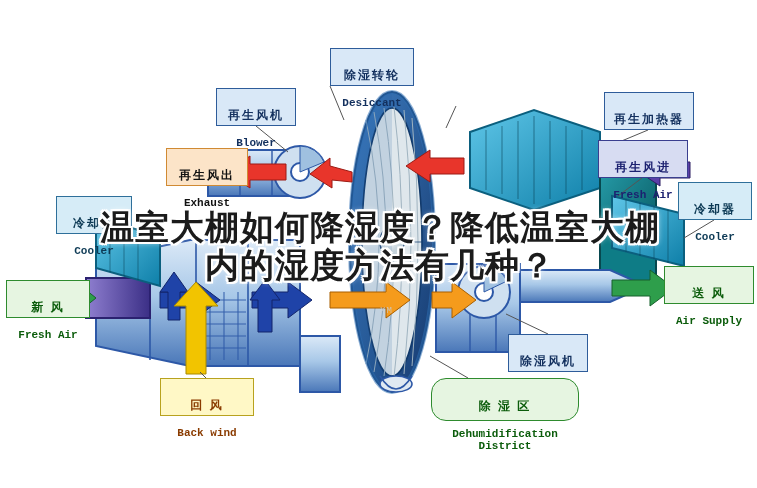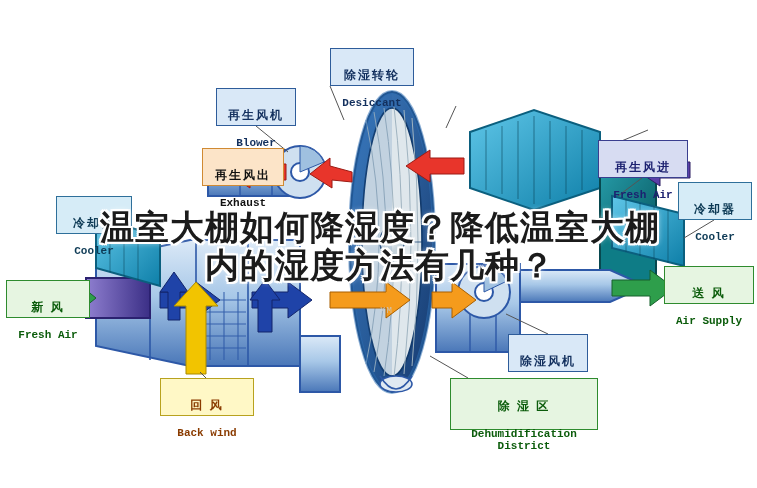--- a/index.html
+++ b/index.html
@@ -37,21 +37,21 @@
     font-weight: bold;
     letter-spacing: 2px;
   }
   .lbl .en {
     display:block;
     font-family: "Liberation Mono", monospace;
     font-weight: bold;
   }
 
   
-  .t-orange { background:#FCE4C8; border-color:#D08A33; color:#111;margin-left:36px; }
+  .t-orange { background:#FCE4C8; border-color:#D08A33; color:#111; }
   .t-orange .cn { color:#111; }
   .t-orange .en { color:#111; }
 
   .t-blue { background:#D9E8F7; border-color:#2E5C9A; color:#13305e; }
   .t-blue .cn { color:#13305e; }
   .t-blue .en { color:#13305e; }
 
   .t-cyanbox { background:#D6ECF7; border-color:#2E6F9A; color:#0d3a55; }
 
   .t-green { background:#E6F5E1; border-color:#2E8B2E; color:#0b5c0b; }
@@ -298,20 +298,24 @@
     <span class="cn" style="font-size:12px;">除湿转轮</span>
     <span class="en" style="font-size:11px;">Desiccant</span>
   </div>
 
 
   <div class="lbl t-blue" style="left:216px; top:88px; width:80px; height:38px; padding-top:3px;">
     <span class="cn" style="font-size:12px;">再生风机</span>
     <span class="en" style="font-size:11px;">Blower</span>
   </div>
 
+  <div class="lbl t-blue" style="left:604px; top:92px; width:90px; height:38px; padding-top:3px;">
+    <span class="cn" style="font-size:12px;">再生加热器</span>
+    <span class="en" style="font-size:11px;">heater</span>
+  </div>
 
   <div class="lbl t-orange" style="left:166px; top:148px; width:82px; height:38px; padding-top:3px;">
     <span class="cn" style="font-size:12px;">再生风出</span>
     <span class="en" style="font-size:11px;">Exhaust</span>
   </div>
 
   <div class="lbl t-purpleblue" style="left:598px; top:140px; width:90px; height:38px; padding-top:3px;">
     <span class="cn" style="font-size:12px;">再生风进</span>
     <span class="en" style="font-size:11px;">Fresh Air</span>
   </div>
@@ -339,21 +343,21 @@
   <div class="lbl t-green" style="left:664px; top:266px; width:90px; height:38px; padding-top:3px;">
     <span class="cn" style="font-size:12px;">送  风</span>
     <span class="en" style="font-size:11px;">Air Supply</span>
   </div>
 
   <div class="lbl t-yellow" style="left:160px; top:378px; width:94px; height:38px; padding-top:3px;">
     <span class="cn" style="font-size:12px;">回  风</span>
     <span class="en" style="font-size:11px;">Back wind</span>
   </div>
 
-  <div class="lbl t-green" style="left:450px; top:378px; width:148px; height:52px; padding-top:4px;">
+  <div class="lbl t-green" style="left:431px; top:378px; width:148px; height:43px; padding-top:4px;border-radius:15px;">
     <span class="cn" style="font-size:12px;">除  湿  区</span>
     <span class="en" style="font-size:11px;">Dehumidification
 District</span>
   </div>
 
   <div id="headline">温室大棚如何降湿度？降低温室大棚内的湿度方法有几种？</div>
 
 </div>
 
 </body></html>

